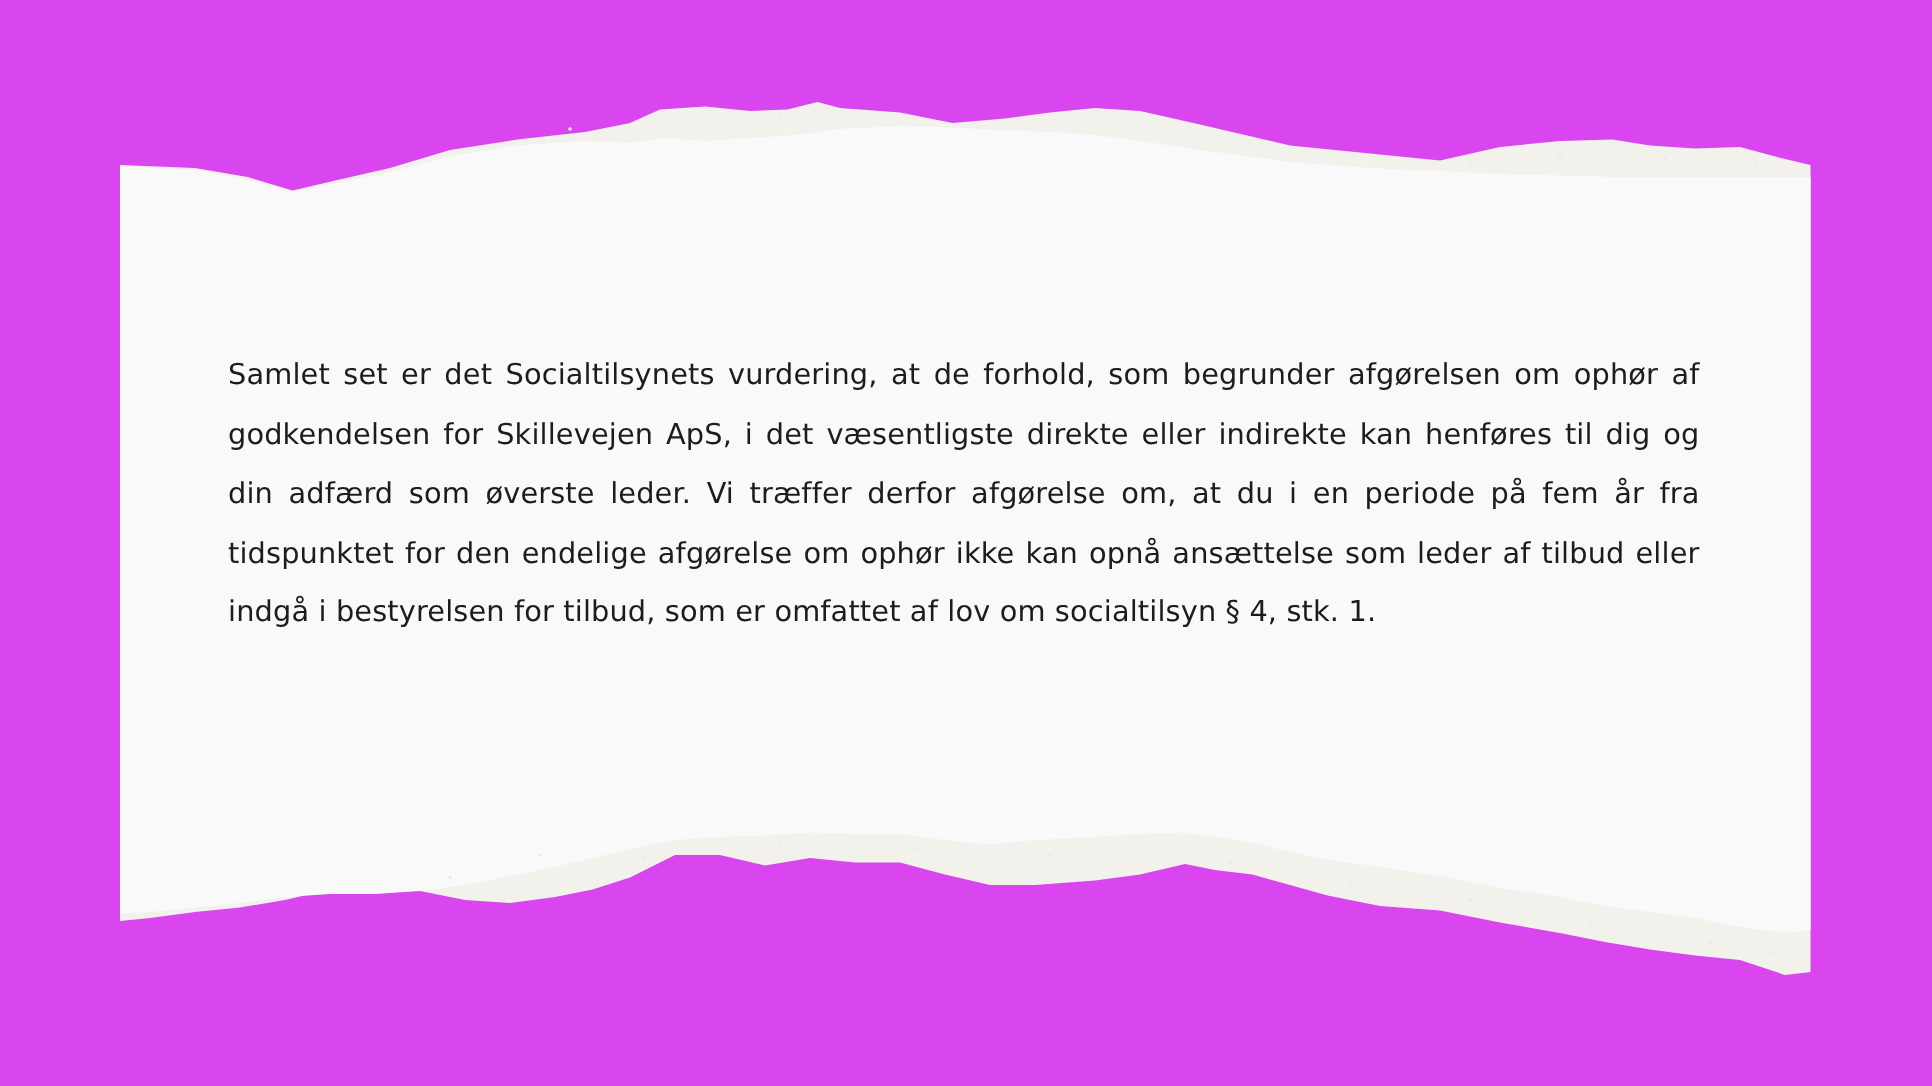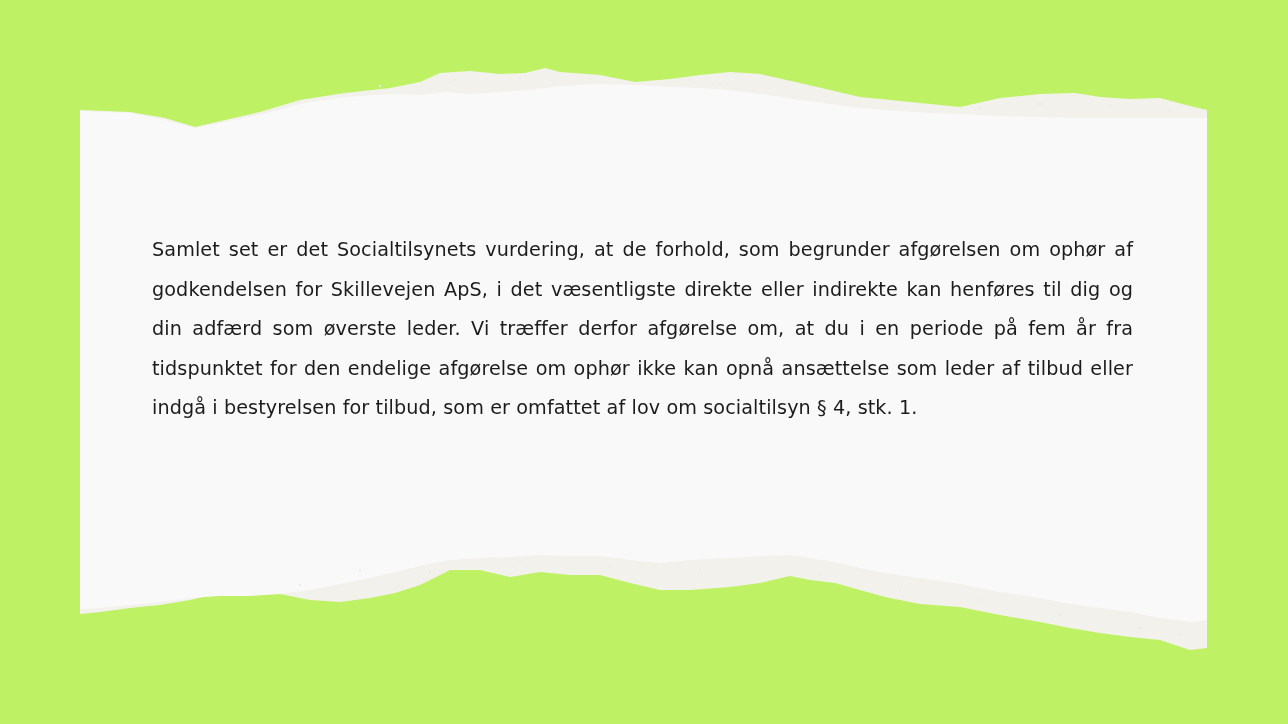--- a/index.html
+++ b/index.html
@@ -7,21 +7,21 @@
       padding: 0;
       width: 1288px;
       height: 724px;
       background: #ffffff;
       overflow: hidden;
     }
     .stage {
       position: relative;
       width: 1288px;
       height: 724px;
-      background: #bef264;
+      background: #d946ef;
     }
     .paper-svg {
       position: absolute;
       left: 0;
       top: 0;
       width: 1288px;
       height: 724px;
     }
     .quote {
       position: absolute;

